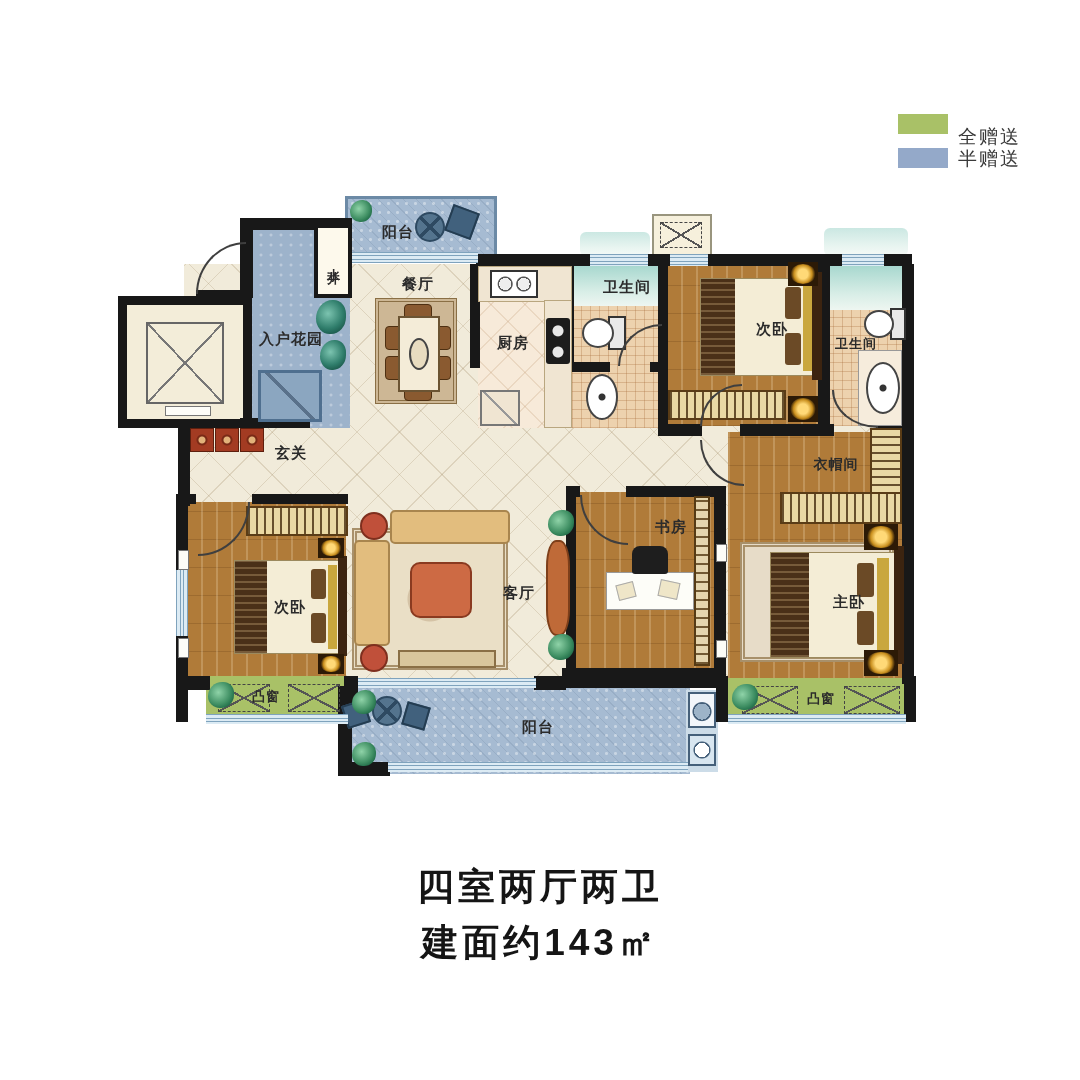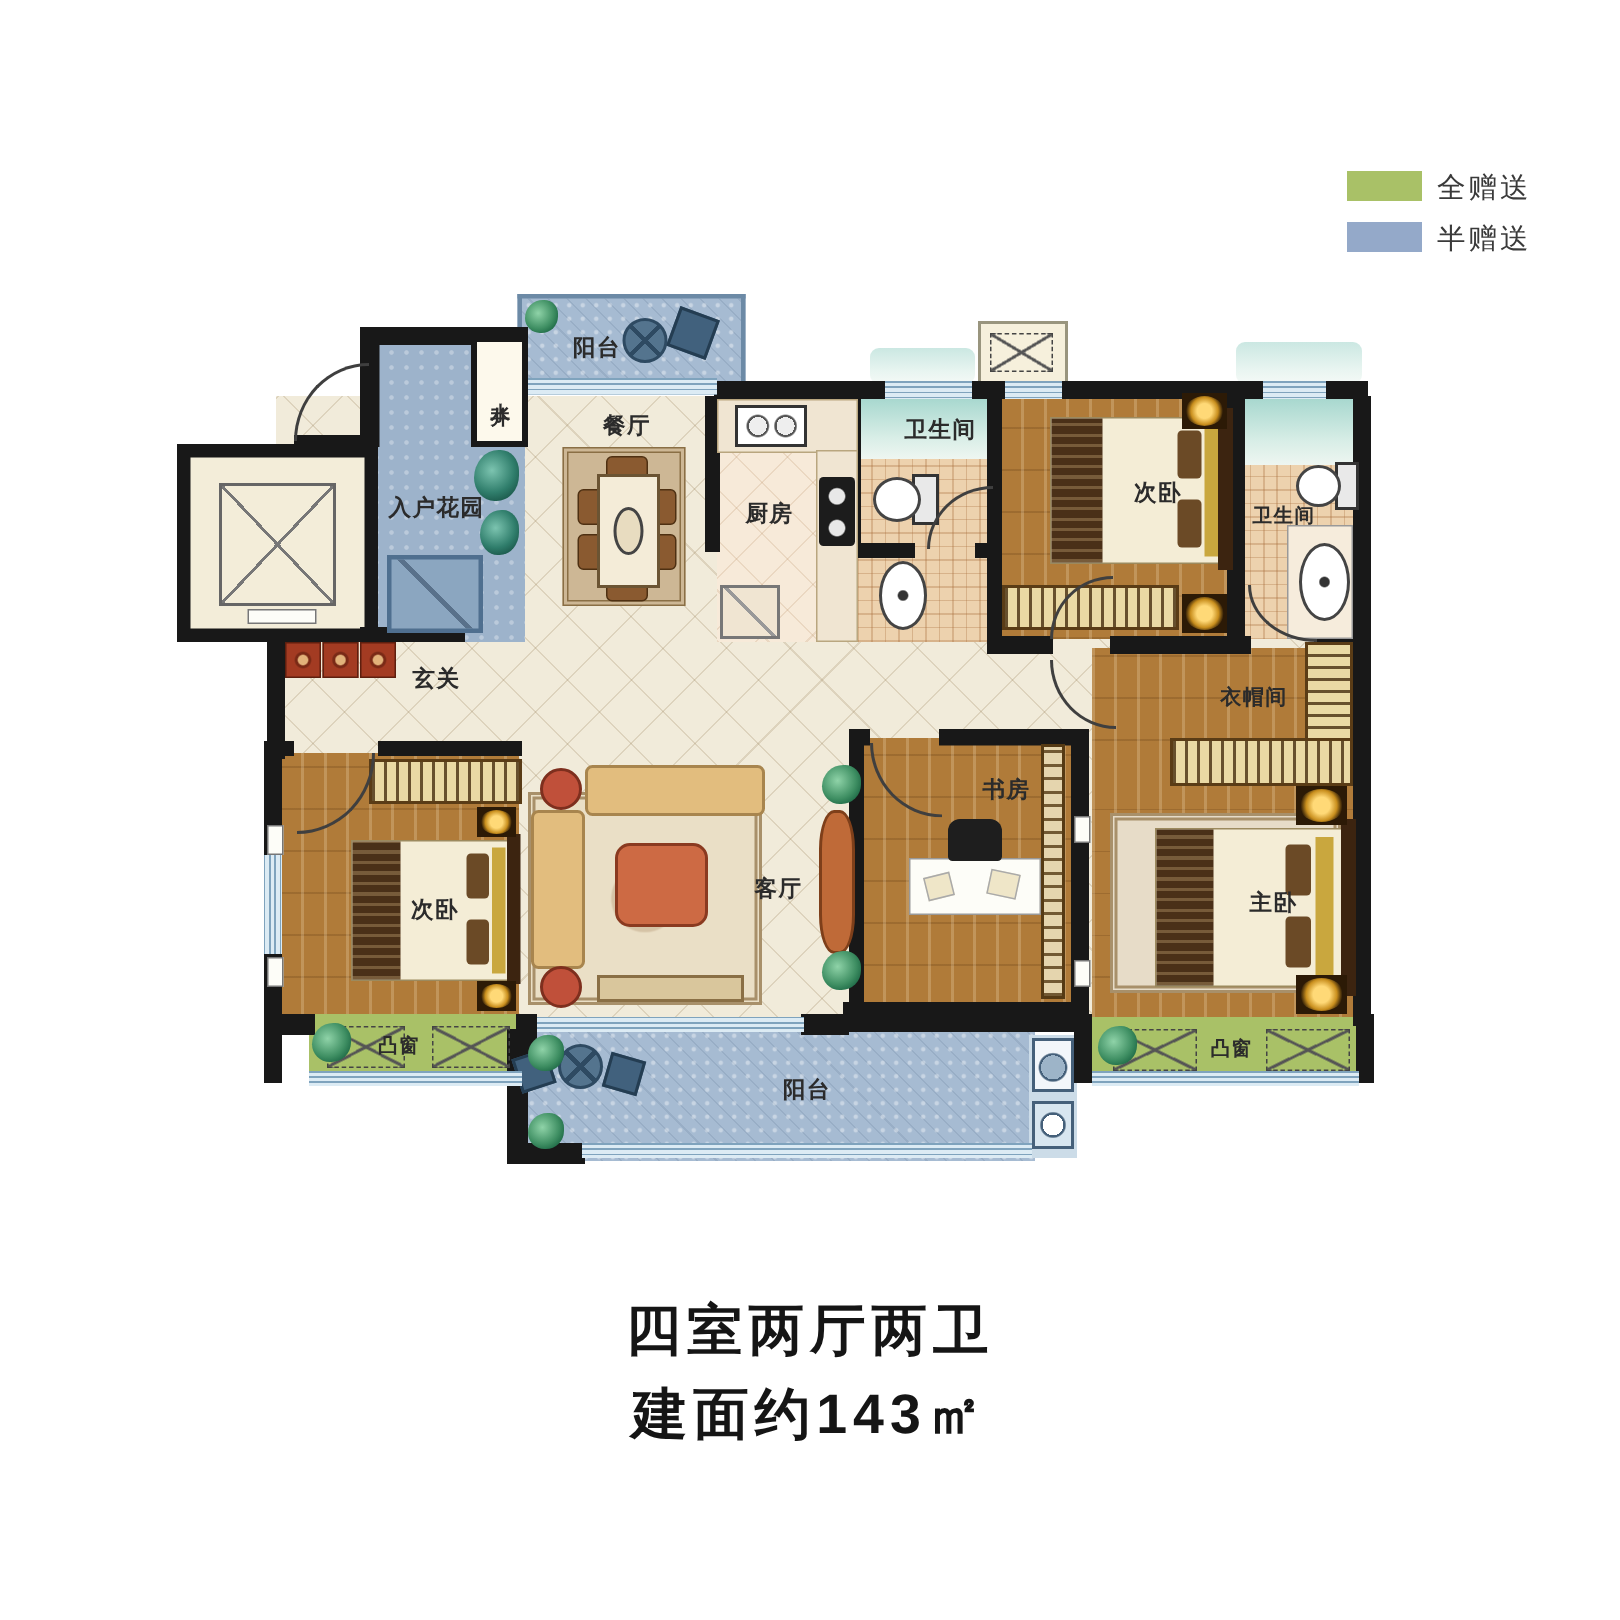--- a/index.html
+++ b/index.html
@@ -280,19 +280,19 @@
   <span class="label" style="left:519px;top:593px;">客厅</span>
   <span class="label" style="left:671px;top:527px;">书房</span>
   <span class="label" style="left:849px;top:602px;">主卧</span>
   <span class="label" style="left:266px;top:697px;font-size:13px;">凸窗</span>
   <span class="label" style="left:821px;top:699px;font-size:13px;">凸窗</span>
   <span class="label" style="left:538px;top:727px;">阳台</span>
 </div>
 
 <div class="abs" style="left:898px;top:112px;width:160px;height:60px;">
   <div class="legend-swatch" style="left:0;top:2px;background:#a9c167;"></div>
-  <span class="legend-label" style="left:60px;top:0;">全赠送</span>
+  <span class="legend-label" style="left:60px;top:12px;">全赠送</span>
   <div class="legend-swatch" style="left:0;top:36px;background:#94a9c9;"></div>
   <span class="legend-label" style="left:60px;top:34px;">半赠送</span>
 </div>
 
 <div class="caption" style="top:862px;">四室两厅两卫</div>
 <div class="caption" style="top:918px;">建面约143㎡</div>
 
 </body></html>

